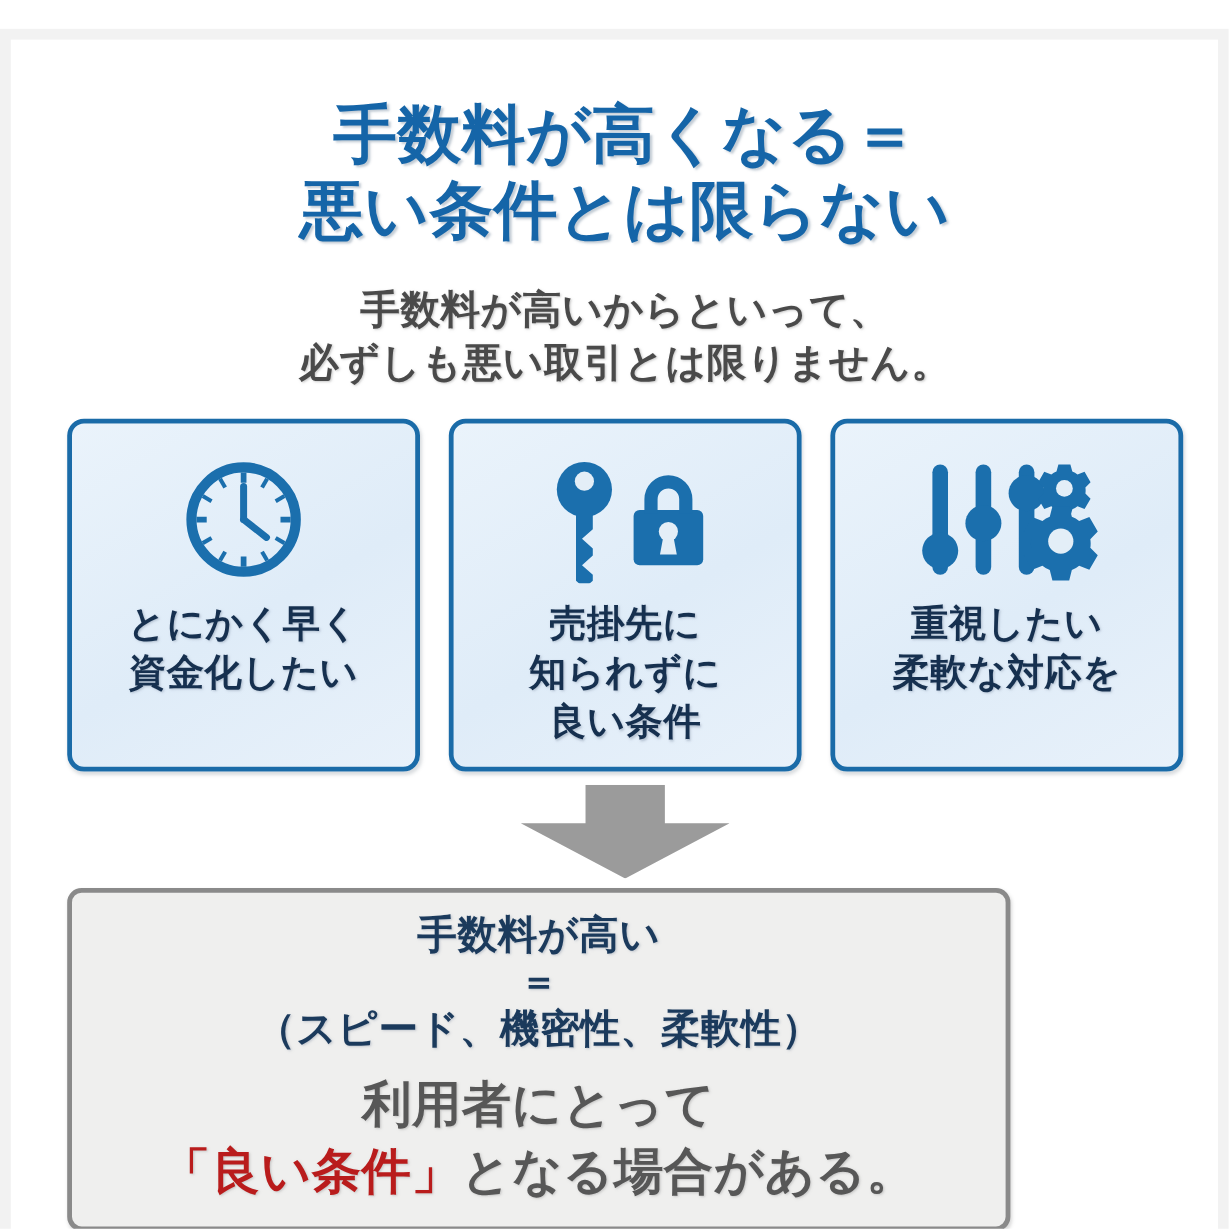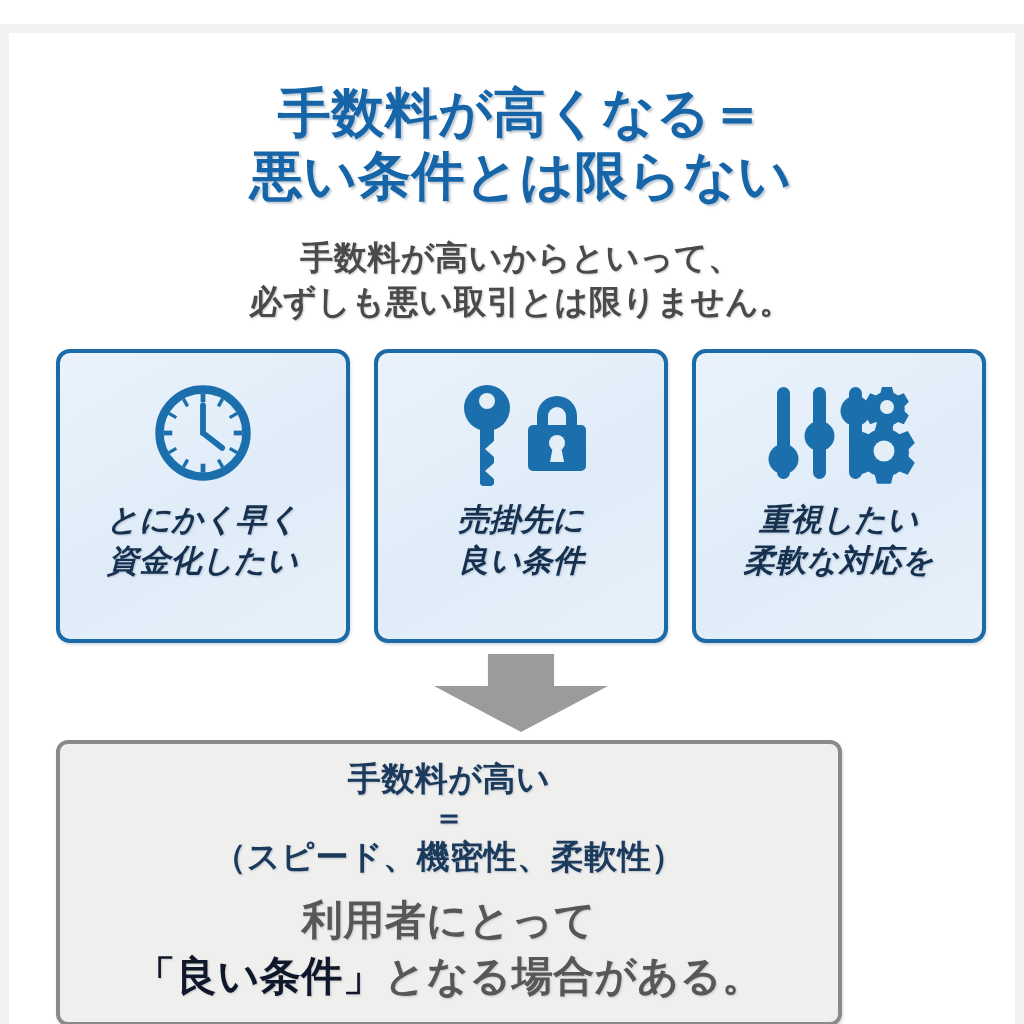--- a/index.html
+++ b/index.html
@@ -60,21 +60,20 @@
 
   
   .cards-row {
     position: absolute;
     top: 316px;
     left: 47px;
     width: 930px;
     height: 294px;
     display: flex;
     justify-content: space-between;
-    font-style: italic;
   }
   .card {
     width: 294px;
     height: 294px;
     border: 4px solid #1a6ba8;
     border-radius: 14px;
     background: linear-gradient(150deg, #eaf3fb 0%, #dfecf8 55%, #e8f1fa 100%);
     box-shadow: 1px 2px 3px rgba(120,130,140,0.28);
     display: flex;
     flex-direction: column;
@@ -156,21 +155,21 @@
     font-size: 41px;
     font-weight: bold;
     color: #575757;
     line-height: 1.36;
     letter-spacing: 0.5px;
     text-align: center;
     text-shadow: 1px 1px 2px rgba(160,160,160,0.5);
     white-space: nowrap;
   }
   .conc-gray .hl {
-    color: #0f172a;
+    color: #b91c1c;
   }
   .spacer-sm { height: 14px; }
 </style>
 </head>
 <body>
 
 <div id="infographic">
 
   <div class="title-block">
     <div class="title-line">手数料が高くなる＝</div>
@@ -227,20 +226,21 @@
 
             <path d="M86 48 v-12 a20 20 0 0 1 40 0 v12 h-11 v-12 a9 9 0 0 0 -18 0 v12 z"></path>
 
             <circle cx="106" cy="63" r="8" fill="#e3eef7"></circle>
             <path d="M102 66 h8 l3 16 h-14 z" fill="#e3eef7"></path>
           </g>
         </svg>
       </div>
       <div class="card-label">
         <div>売掛先に</div>
+        <div>知られずに</div>
         <div>良い条件</div>
       </div>
     </div>
 
     <div class="card">
       <div class="card-icon">
         <svg width="152" height="104" viewBox="0 0 152 104" aria-hidden="true">
           <g fill="#1b6fad">
 
             <rect x="14" y="6" width="13" height="92" rx="6.5"></rect>

